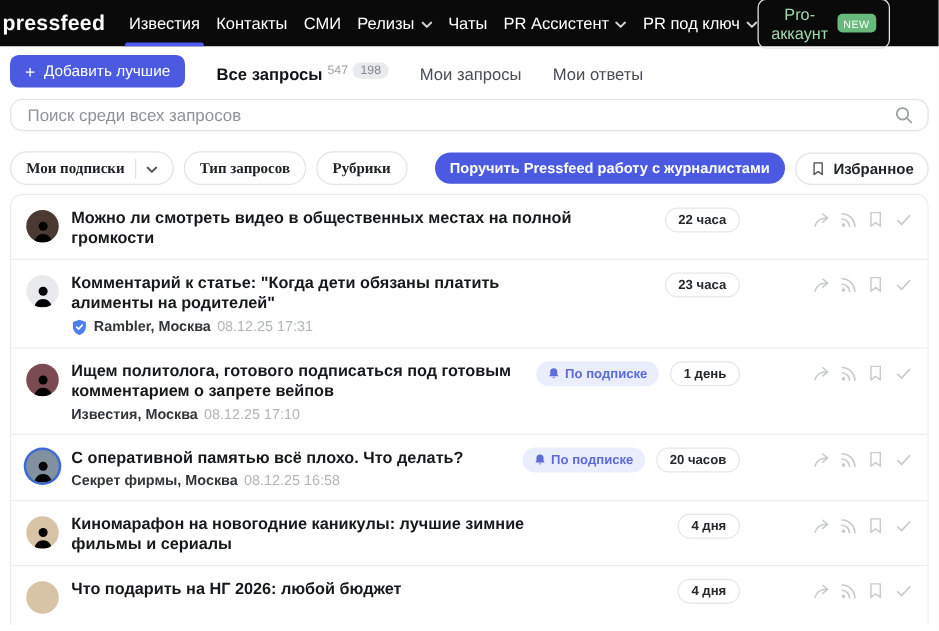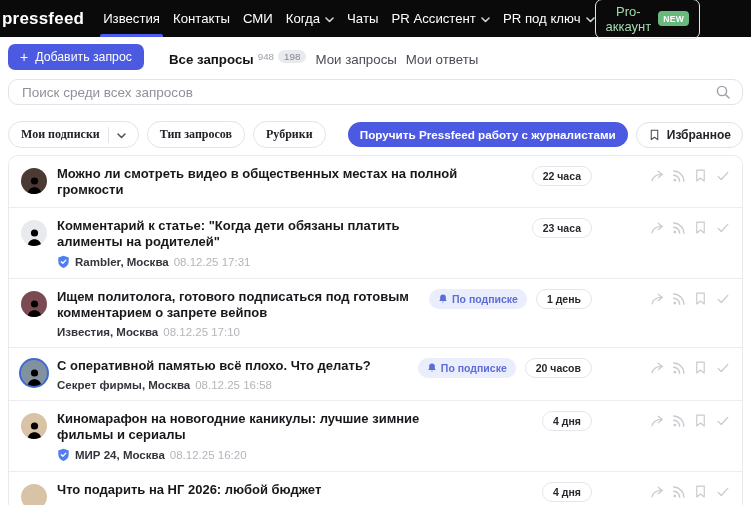--- a/index.html
+++ b/index.html
@@ -7,27 +7,27 @@
   svg{display:block}
 
   
   .header{display:flex;align-items:center;height:37px;background:#0a0a0b;padding:0 2px;box-sizing:border-box}
   .logo{color:#fff;font-size:17px;font-weight:700;letter-spacing:.2px;margin-right:19px;cursor:pointer}
   .nav{display:flex;gap:13px;height:100%;align-items:center}
   .nav-item{color:#fff;font-size:13.2px;font-weight:500;display:flex;align-items:center;gap:5px;height:100%;position:relative;cursor:pointer;white-space:nowrap}
   .nav-item.active::after{content:"";position:absolute;left:-3px;right:-3px;bottom:0;height:3px;background:#4c5bf0;border-radius:2px 2px 0 0}
   .chev{width:9px;height:6px;margin-top:2px}
   .pro-btn{margin-left:auto;margin-right:50px;display:flex;align-items:center;gap:7px;border:1px solid #e5e5e5;border-radius:7px;padding:4px 10px;color:#a3d9b0;font-size:13px;background:transparent;cursor:pointer;font-family:inherit}
-  .new-badge{background:#67b97c;color:#fff;font-size:8.5px;font-weight:700;padding:2.5px 5px;border-radius:4px;letter-spacing:.4px}
+  .new-badge{background:#67b97c;color:#fff;font-size:8.5px;font-weight:400;padding:2.5px 5px;border-radius:4px;letter-spacing:.4px}
 
   
   .toolbar{display:flex;align-items:center;padding:7px 8px 3px;gap:25px}
   .add-btn{background:#4b5ae0;color:#fff;border:none;border-radius:7px;padding:6px 12px;font-size:12.3px;display:flex;gap:7px;align-items:center;cursor:pointer;font-family:inherit}
   .add-btn .plus{font-size:14px;line-height:10px;font-weight:400}
-  .tabs{display:flex;gap:9px;align-items:flex-start}
+  .tabs{display:flex;gap:25px;align-items:flex-start}
   .tab{font-size:13.3px;color:#4a4d55;display:flex;align-items:flex-start;gap:4px;cursor:pointer;padding-top:4px}
   .tab.active .tab-label{color:#131417;font-weight:700}
   .tab-count{font-size:9.8px;color:#9ba0a9;margin-top:-1px}
   .tab-badge{font-size:9.8px;color:#83878f;background:#e9eaee;border-radius:9px;padding:1px 6px;margin-top:-2px}
 
   
   .search{margin:6px 8px 16px;border:1.5px solid #e2e3e8;border-radius:10px;height:26px;display:flex;align-items:center;padding:0 11px;box-sizing:border-box;background:#fff}
   .search input{flex:1;border:none;outline:none;font-size:13.5px;color:#333;font-family:inherit;background:transparent}
   .search input::placeholder{color:#8f929a}
   .search-icon{color:#9a9da5;cursor:pointer}
@@ -112,21 +112,21 @@
     <div class="nav-item active">
         <span>Известия</span>
       </div>
     <div class="nav-item">
         <span>Контакты</span>
       </div>
     <div class="nav-item">
         <span>СМИ</span>
       </div>
     <div class="nav-item">
-        <span>Когда</span>
+        <span>Релизы</span>
         <svg class="chev" viewBox="0 0 9 6" style="color:#cfd1d6">
           <use href="#i-chev"></use>
         </svg>
       </div>
     <div class="nav-item">
         <span>Чаты</span>
       </div>
     <div class="nav-item">
         <span>PR Ассистент</span>
         <svg class="chev" viewBox="0 0 9 6" style="color:#cfd1d6">
@@ -142,26 +142,26 @@
   </div>
   <button class="pro-btn">
     <span>Pro-аккаунт</span>
     <span class="new-badge">NEW</span>
   </button>
 </div>
 
 <div class="toolbar">
   <button class="add-btn">
     <span class="plus">+</span>
-    <span>Добавить запрос</span>
+    <span>Добавить лучшие</span>
   </button>
   <div class="tabs">
     <div class="tab active">
       <span class="tab-label">Все запросы</span>
-      <span class="tab-count">948</span>
+      <span class="tab-count">547</span>
       <span class="tab-badge">198</span>
     </div>
     <div class="tab">
         <span class="tab-label">Мои запросы</span>
       </div>
     <div class="tab">
         <span class="tab-label">Мои ответы</span>
       </div>
   </div>
 </div>
@@ -339,27 +339,20 @@
   </div>
 
   <div class="row">
     <div class="avatar" style="background: rgb(217, 195, 166);">
         <svg viewBox="0 0 19 19">
           <use href="#i-person"></use>
         </svg>
       </div>
     <div class="content">
       <div class="title">Киномарафон на новогодние каникулы: лучшие зимние фильмы и сериалы</div>
-      <div class="meta">
-        <svg width="13" height="14" viewBox="0 0 14 15">
-            <use href="#i-shield"></use>
-          </svg>
-        <span class="source">МИР 24, Москва</span>
-        <span class="time">08.12.25 16:20</span>
-      </div>
     </div>
     <div class="badges">
         <span class="age-pill">4 дня</span>
       </div>
     <div class="actions">
       <svg class="act" width="15" height="15" viewBox="0 0 17 17">
           <use href="#i-share"></use>
         </svg>
       <svg class="act" width="15" height="15" viewBox="0 0 17 17">
           <use href="#i-rss"></use>

